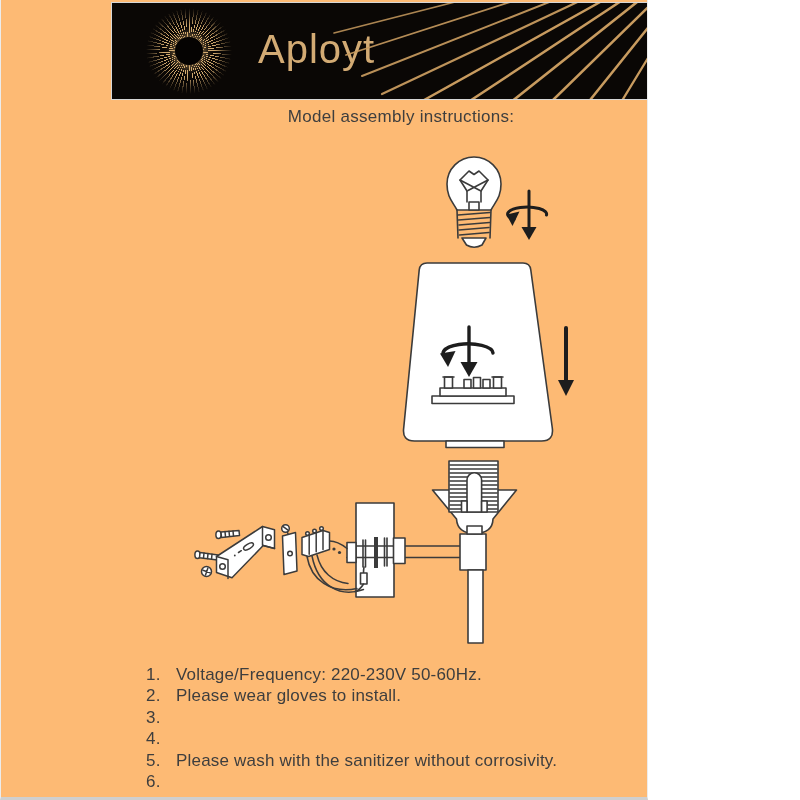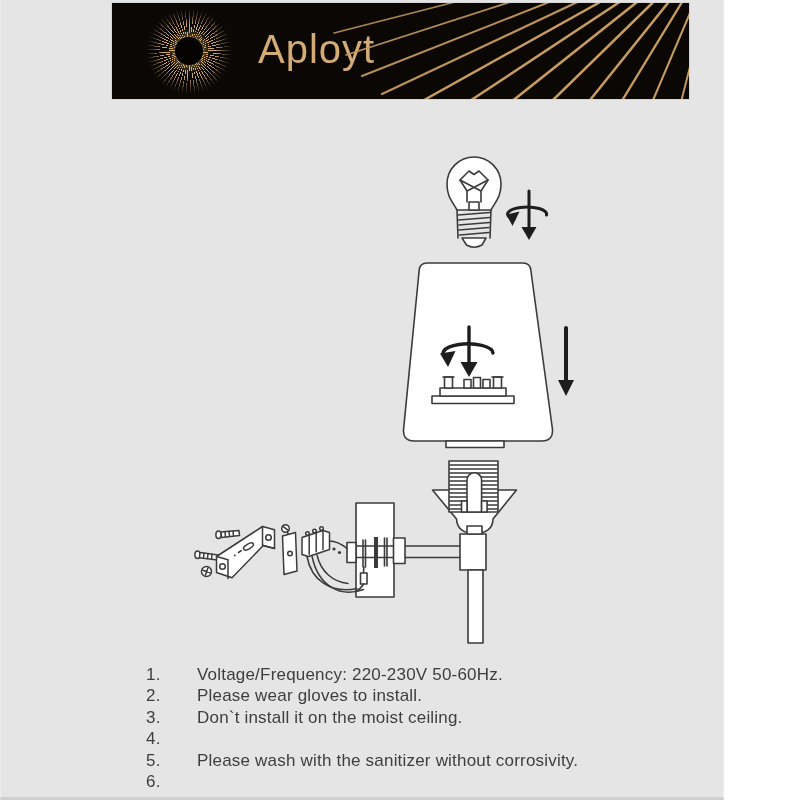--- a/index.html
+++ b/index.html
@@ -1,17 +1,17 @@
 <!DOCTYPE html>
 <html><head>
 <meta charset="utf-8">
 <style>
   html,body{margin:0;padding:0;background:#fff;}
   .page{
-    position:relative;width:724px;height:800px;background:#e5e5e5;overflow:hidden;
+    position:relative;width:648px;height:800px;background:#fdba74;overflow:hidden;
     font-family:"Liberation Sans",sans-serif;color:#3e3e3e;box-sizing:border-box;
     border-left:1px solid #ececec;border-right:1px solid #ececec;border-bottom:3px solid #cfcfcf;
   }
   
   .banner{
     position:absolute;left:111px;top:3px;width:577px;height:96px;
     background:#0a0705;outline:1px solid #d6d6d6;overflow:hidden;
   }
   .burst{
     position:absolute;left:30px;top:1px;width:94px;height:94px;border-radius:50%;
@@ -30,21 +30,21 @@
   .rays{position:absolute;left:0;top:0;width:577px;height:96px;}
   
   .title-block{position:absolute;left:0;top:106px;width:800px;text-align:center;}
   .title-line{font-size:17px;line-height:21px;letter-spacing:.3px;color:#3e3e3e;}
   
   .diagram{position:absolute;left:0;top:0;width:800px;height:800px;}
   
   .instructions{position:absolute;left:145px;top:664px;margin:0;padding:0;list-style:none;}
   .instructions li{display:flex;font-size:17px;line-height:21.4px;letter-spacing:.2px;color:#3e3e3e;}
   .instructions .num{width:30px;flex:0 0 30px;}
-  .instructions .txt{white-space:nowrap;margin-left:21px;}
+  .instructions .txt{white-space:nowrap;}
 </style>
 </head>
 <body>
 
 <div class="page">
 
   <div class="banner">
     <div class="burst"></div>
     <div class="burst-core"></div>
     <div class="brand">Aployt</div>
@@ -60,20 +60,21 @@
         <line x1="612" y1="-70" x2="398" y2="139" stroke-width="2.6"></line>
         <line x1="612" y1="-70" x2="438" y2="147" stroke-width="2.5"></line>
         <line x1="612" y1="-70" x2="477" y2="152" stroke-width="2.3"></line>
         <line x1="612" y1="-70" x2="516" y2="156" stroke-width="2.1"></line>
         <line x1="612" y1="-70" x2="554" y2="158" stroke-width="1.9"></line>
       </g>
     </svg>
   </div>
 
   <div class="title-block">
+    <div class="title-line">Model assembly instructions:</div>
   </div>
 
   <svg class="diagram" viewBox="0 0 800 800">
     <g stroke="#3b3b3b" stroke-width="1.6" fill="none" stroke-linecap="round" stroke-linejoin="round">
 
       <g>
         <rect x="355" y="503" width="38" height="94" fill="#fff"></rect>
         <path d="M346,546 H459 M346,557.5 H459"></path>
         <path d="M362,540 V567 M364.5,540 V567"></path>
         <rect x="373" y="537" width="4" height="31" fill="#3b3b3b" stroke="none"></rect>
@@ -189,21 +190,20 @@
     <li>
       <span class="num">1.</span>
       <span class="txt">Voltage/Frequency: 220-230V 50-60Hz.</span>
     </li>
     <li>
       <span class="num">2.</span>
       <span class="txt">Please wear gloves to install.</span>
     </li>
     <li>
       <span class="num">3.</span>
-      <span class="txt">Don`t install it on the moist ceiling.</span>
     </li>
     <li>
       <span class="num">4.</span>
     </li>
     <li>
       <span class="num">5.</span>
       <span class="txt">Please wash with the sanitizer without corrosivity.</span>
     </li>
     <li>
       <span class="num">6.</span>

